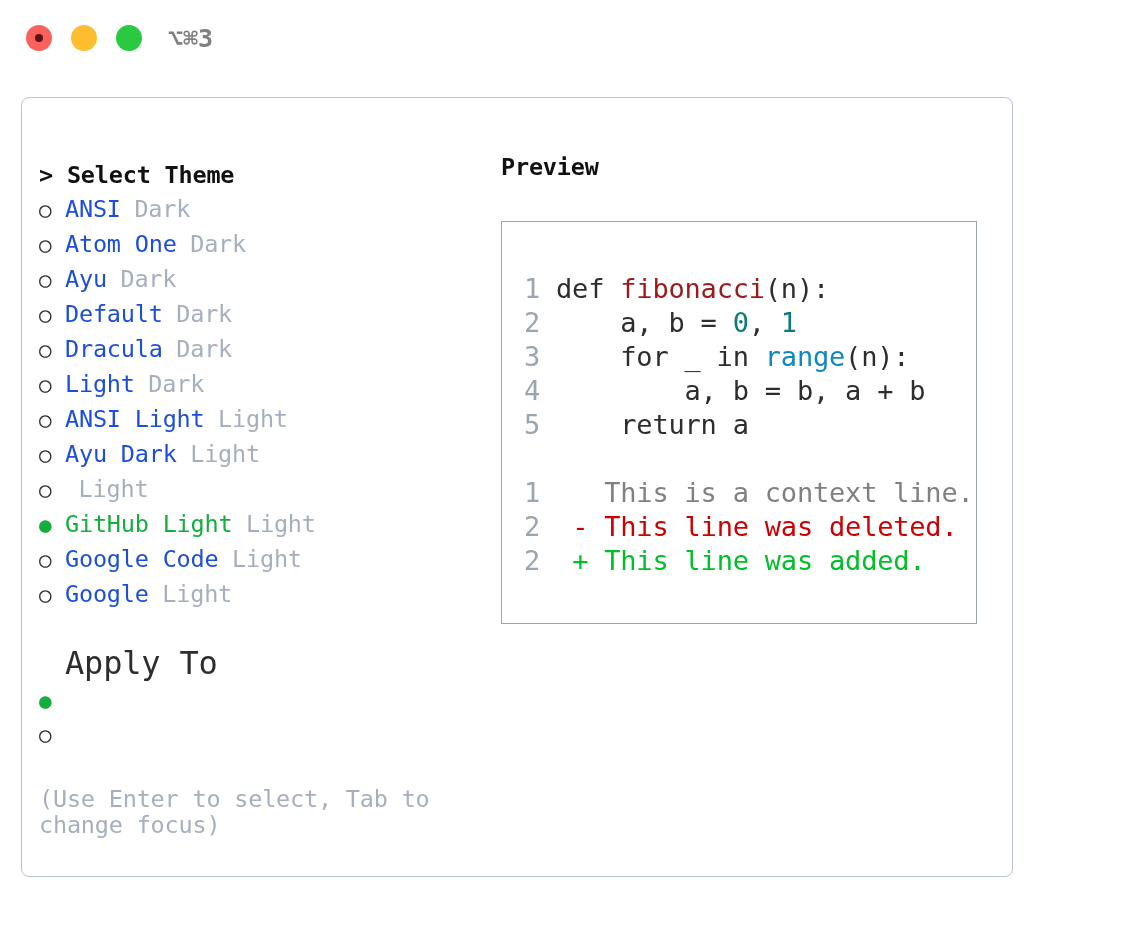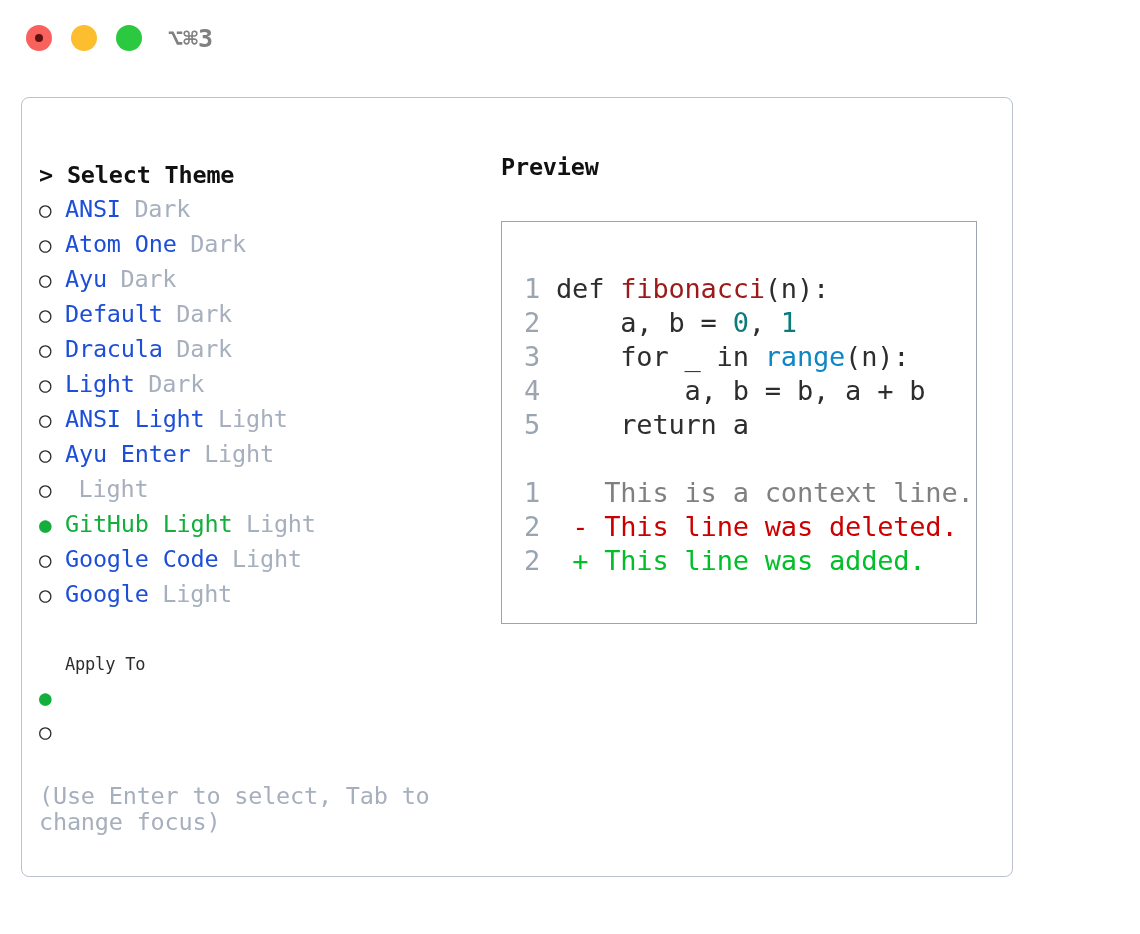--- a/index.html
+++ b/index.html
@@ -115,21 +115,21 @@
   .item.selected .label  { color: #14ae3c; }
   .label { color: #1d4ed8; }
   .cat {
     color: #a6afbd;
     margin-left: 13.6px;
   }
 
   .group-heading {
     display: flex;
     align-items: baseline;
-    font-size: 17px;
+    font-size: 32px;
     line-height: 34px;
     white-space: pre;
     color: #2d2d2d;
     letter-spacing: -0.2px;
   }
   .spacer-row { height: 34px; }
 
   .hint {
     margin-top: 34px;
     font-size: 23.5px;
@@ -202,21 +202,21 @@
       <div class="section-title">&gt; Select Theme</div>
 
       <div class="list" id="theme-list">
           <div class="item"><span class="marker">○</span><span class="label">ANSI</span><span class="cat">Dark</span></div>
           <div class="item"><span class="marker">○</span><span class="label">Atom One</span><span class="cat">Dark</span></div>
           <div class="item"><span class="marker">○</span><span class="label">Ayu</span><span class="cat">Dark</span></div>
           <div class="item"><span class="marker">○</span><span class="label">Default</span><span class="cat">Dark</span></div>
           <div class="item"><span class="marker">○</span><span class="label">Dracula</span><span class="cat">Dark</span></div>
           <div class="item"><span class="marker">○</span><span class="label">Light</span><span class="cat">Dark</span></div>
           <div class="item"><span class="marker">○</span><span class="label">ANSI Light</span><span class="cat">Light</span></div>
-          <div class="item"><span class="marker">○</span><span class="label">Ayu Enter</span><span class="cat">Light</span></div>
+          <div class="item"><span class="marker">○</span><span class="label">Ayu Dark</span><span class="cat">Light</span></div>
           <div class="item"><span class="marker">○</span><span class="cat">Light</span></div>
           <div class="item selected"><span class="marker">●</span><span class="label">GitHub Light</span><span class="cat">Light</span></div>
           <div class="item"><span class="marker">○</span><span class="label">Google Code</span><span class="cat">Light</span></div>
           <div class="item"><span class="marker">○</span><span class="label">Google</span><span class="cat">Light</span></div>
         </div>
 
       <div class="spacer-row"></div>
 
       <div class="group-heading">
         <span class="marker"> </span>

